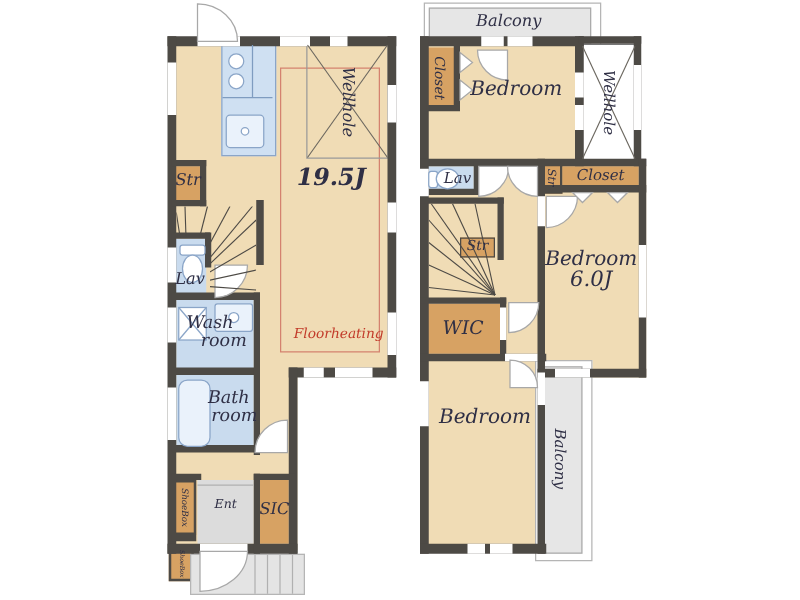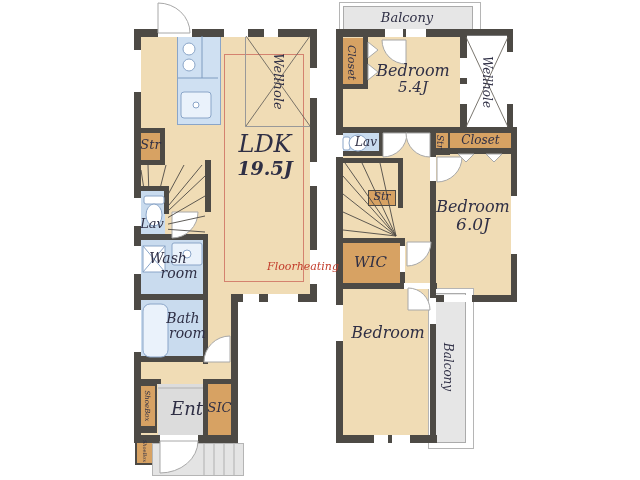--- a/index.html
+++ b/index.html
@@ -228,53 +228,51 @@
     <g>
       <line class="steps" x1="204" y1="444" x2="204" y2="475"></line>
       <line class="steps" x1="214" y1="444" x2="214" y2="475"></line>
       <line class="steps" x1="224" y1="444" x2="224" y2="475"></line>
       <line class="steps" x1="234" y1="444" x2="234" y2="475"></line>
       <line class="steps" x1="158" y1="388" x2="203" y2="388"></line>
     </g>
   </svg>
 
   <div class="lbl" style="left:210px;top:132px;width:110px;">
-    <div style="font-size:24px;">LDK</div>
     <div style="font-size:19px;font-weight:bold;">19.5J</div>
   </div>
-  <div class="lbl" style="left:224px;top:261px;width:94px;font-size:11px;color:var(--red);margin-left:32px;">Floorheating</div>
+  <div class="lbl" style="left:224px;top:261px;width:94px;font-size:11px;color:var(--red);">Floorheating</div>
   <div class="vwrap" style="left:245px;top:35px;width:66px;height:92px;">
     <span style="font-size:13px;">Wellhole</span>
   </div>
   <div class="lbl" style="left:137px;top:138px;width:27px;font-size:13px;">Str</div>
   <div class="lbl" style="left:137px;top:217px;width:30px;font-size:13px;">Lav</div>
   <div class="lbl" style="left:141px;top:251px;width:64px;font-size:14px;">
     <div style="margin-right:10px;">Wash</div>
     <div style="margin-left:12px;">room</div>
   </div>
   <div class="lbl" style="left:161px;top:311px;width:44px;font-size:14px;text-align:center;">
     <div>Bath</div>
     <div style="margin-left:8px;">room</div>
   </div>
   <div class="vwrap" style="left:137px;top:384px;width:20px;height:44px;">
     <span style="font-size:7px;">ShoeBox</span>
   </div>
   <div class="vwrap" style="left:135px;top:437px;width:20px;height:28px;">
     <span style="font-size:5px;">ShoeBox</span>
   </div>
-  <div class="lbl" style="left:158px;top:399px;width:45px;font-size:18px;text-align:right;">Ent</div>
+  <div class="lbl" style="left:158px;top:399px;width:45px;font-size:10px;">Ent</div>
   <div class="lbl" style="left:206px;top:401px;width:27px;font-size:13px;">SIC</div>
 
   <div class="lbl" style="left:343px;top:11px;width:128px;font-size:13px;">Balcony</div>
   <div class="vwrap" style="left:339px;top:38px;width:26px;height:48px;">
     <span style="font-size:11px;">Closet</span>
   </div>
   <div class="lbl" style="left:363px;top:62px;width:100px;">
     <div style="font-size:16px;">Bedroom</div>
-    <div style="font-size:15px;">5.4J</div>
   </div>
   <div class="vwrap" style="left:464px;top:35px;width:46px;height:94px;">
     <span style="font-size:12px;">Wellhole</span>
   </div>
   <div class="lbl" style="left:352px;top:136px;width:28px;font-size:12px;">Lav</div>
   <div class="vwrap" style="left:430px;top:129px;width:20px;height:26px;">
     <span style="font-size:9px;">Str</span>
   </div>
   <div class="lbl" style="left:450px;top:134px;width:61px;font-size:12px;">Closet</div>
   <div class="lbl" style="left:434px;top:198px;width:78px;">

